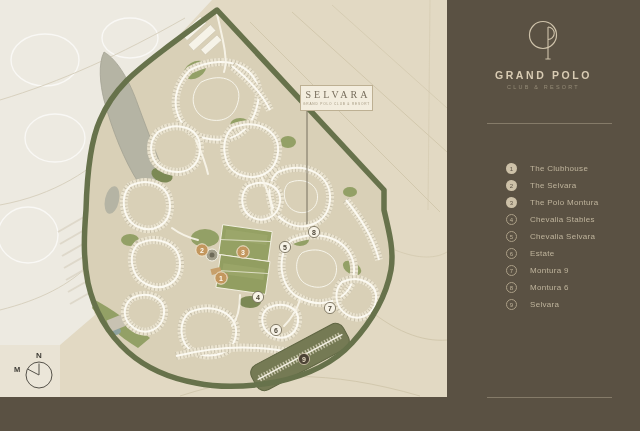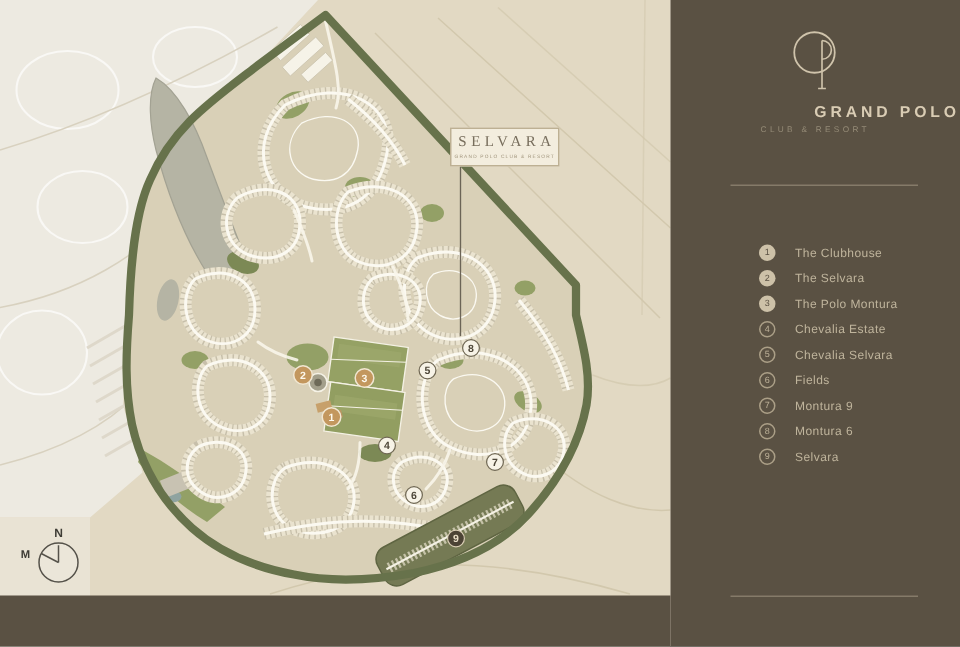--- a/index.html
+++ b/index.html
@@ -33,21 +33,21 @@
              background:#f3edde;border:1px solid #bdb093;box-sizing:border-box;
              display:flex;flex-direction:column;align-items:center;justify-content:center;}
   .label-title{font-family:"Liberation Serif",serif;font-size:10px;letter-spacing:3px;
                color:#776d5c;line-height:10px;padding-left:3px;}
   .label-sub{font-size:3.2px;letter-spacing:.8px;color:#a2967e;margin-top:2px;white-space:nowrap;}
   
   .bottom-bar{position:absolute;left:0;top:397px;width:447px;height:34px;background:#5a5143;}
   
   .sidebar{position:absolute;left:447px;top:0;width:193px;height:431px;background:#5a5143;}
   .logo{position:absolute;left:0;top:18px;width:193px;display:flex;justify-content:center;}
-  .brand-title{position:absolute;top:69px;width:193px;text-align:right;font-size:10.5px;
+  .brand-title{position:absolute;top:69px;width:193px;text-align:center;font-size:10.5px;
                letter-spacing:2.6px;color:#d9ccb4;font-weight:600;}
   .brand-sub{position:absolute;top:84px;width:193px;text-align:center;font-size:5.5px;
              letter-spacing:2.2px;color:#95followup8b77;color:#958b77;}
   .divider{position:absolute;left:40px;width:125px;height:1px;background:rgba(205,193,167,.38);}
   .legend{position:absolute;left:59px;top:163px;display:flex;flex-direction:column;gap:6px;}
   .legend-row{display:flex;align-items:center;height:11px;}
   .badge{width:11px;height:11px;border-radius:50%;box-sizing:border-box;flex:0 0 11px;
          display:flex;align-items:center;justify-content:center;font-size:6px;}
   .badge.filled{background:#cdc1a8;color:#5a5143;}
   .badge.outline{border:1px solid #ab9f87;color:#bfb39a;background:transparent;}
@@ -346,29 +346,29 @@
       <div class="legend-row">
         <span class="badge filled">2</span>
         <span class="legend-label">The Selvara</span>
       </div>
       <div class="legend-row">
         <span class="badge filled">3</span>
         <span class="legend-label">The Polo Montura</span>
       </div>
       <div class="legend-row">
         <span class="badge outline">4</span>
-        <span class="legend-label">Chevalia Estate</span>
+        <span class="legend-label">Chevalia Stables</span>
       </div>
       <div class="legend-row">
         <span class="badge outline">5</span>
         <span class="legend-label">Chevalia Selvara</span>
       </div>
       <div class="legend-row">
         <span class="badge outline">6</span>
-        <span class="legend-label">Fields</span>
+        <span class="legend-label">Estate</span>
       </div>
       <div class="legend-row">
         <span class="badge outline">7</span>
         <span class="legend-label">Montura 9</span>
       </div>
       <div class="legend-row">
         <span class="badge outline">8</span>
         <span class="legend-label">Montura 6</span>
       </div>
       <div class="legend-row">

